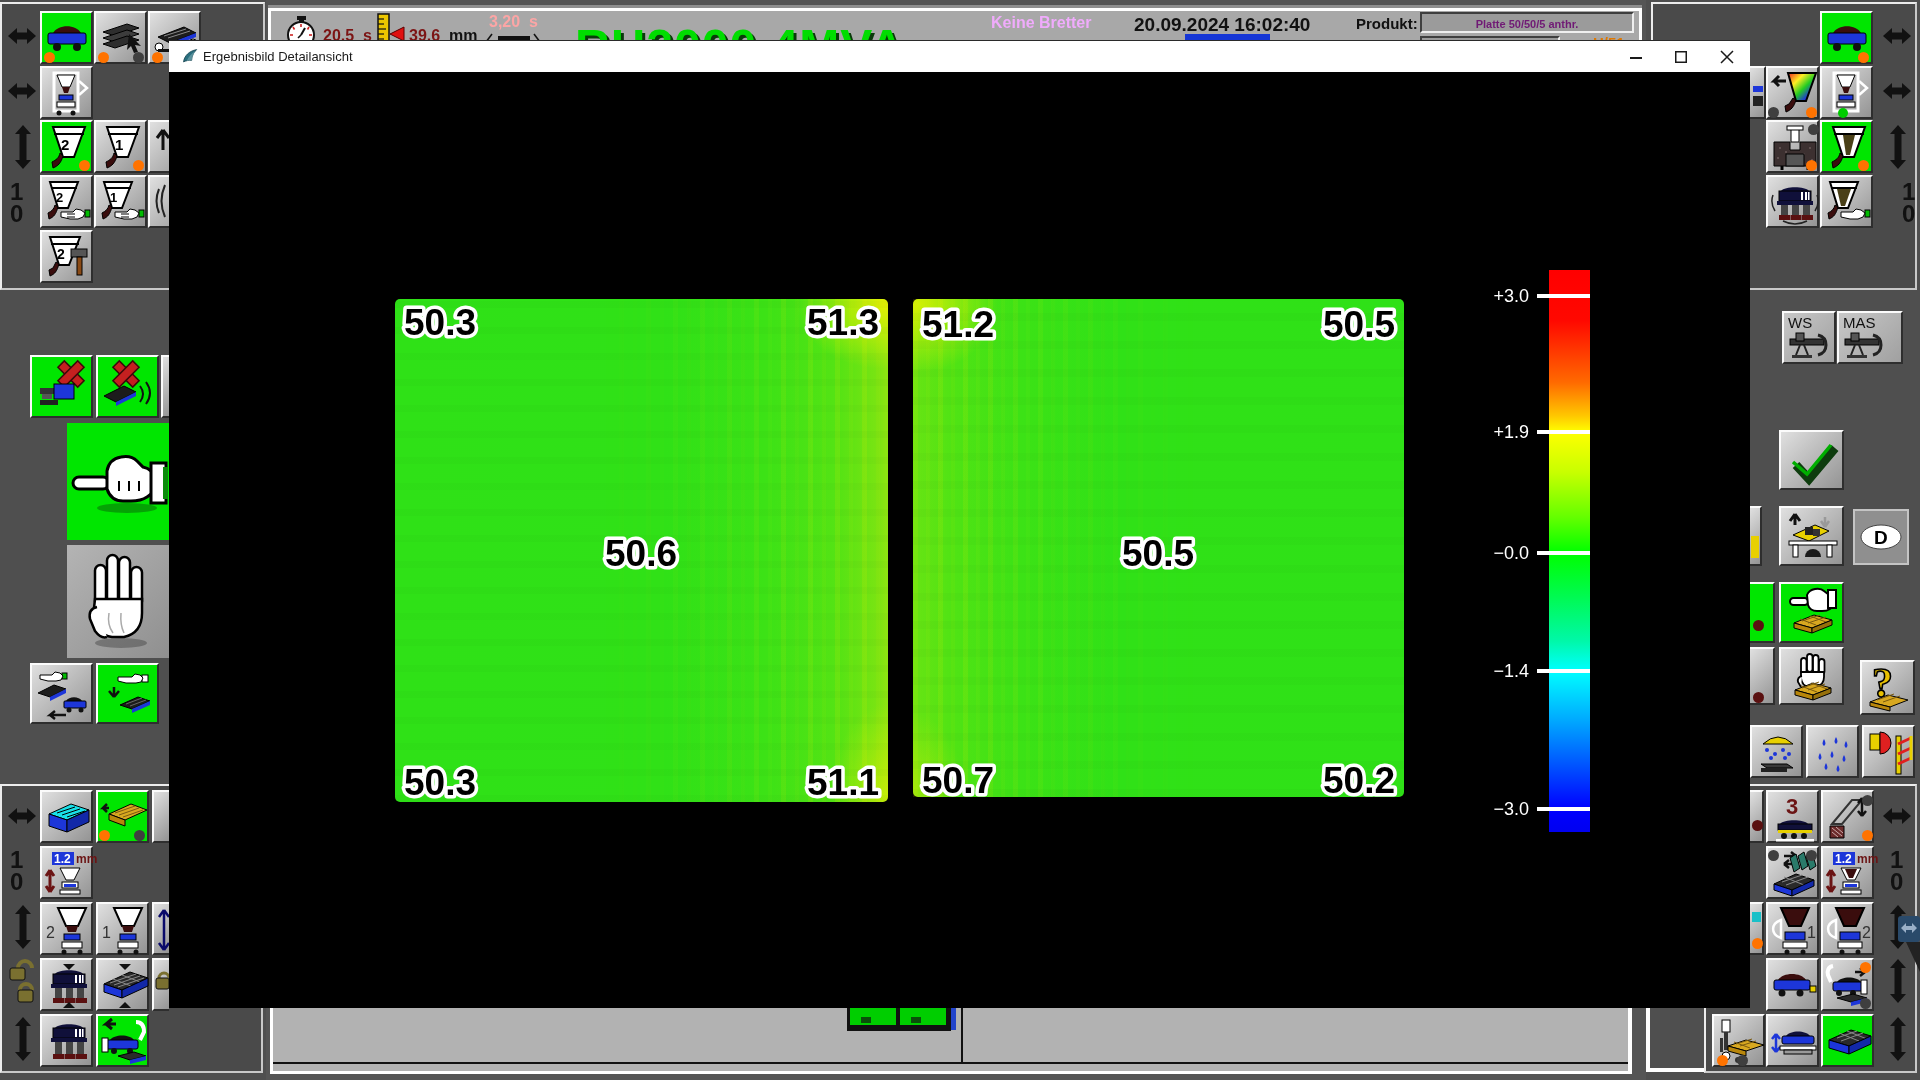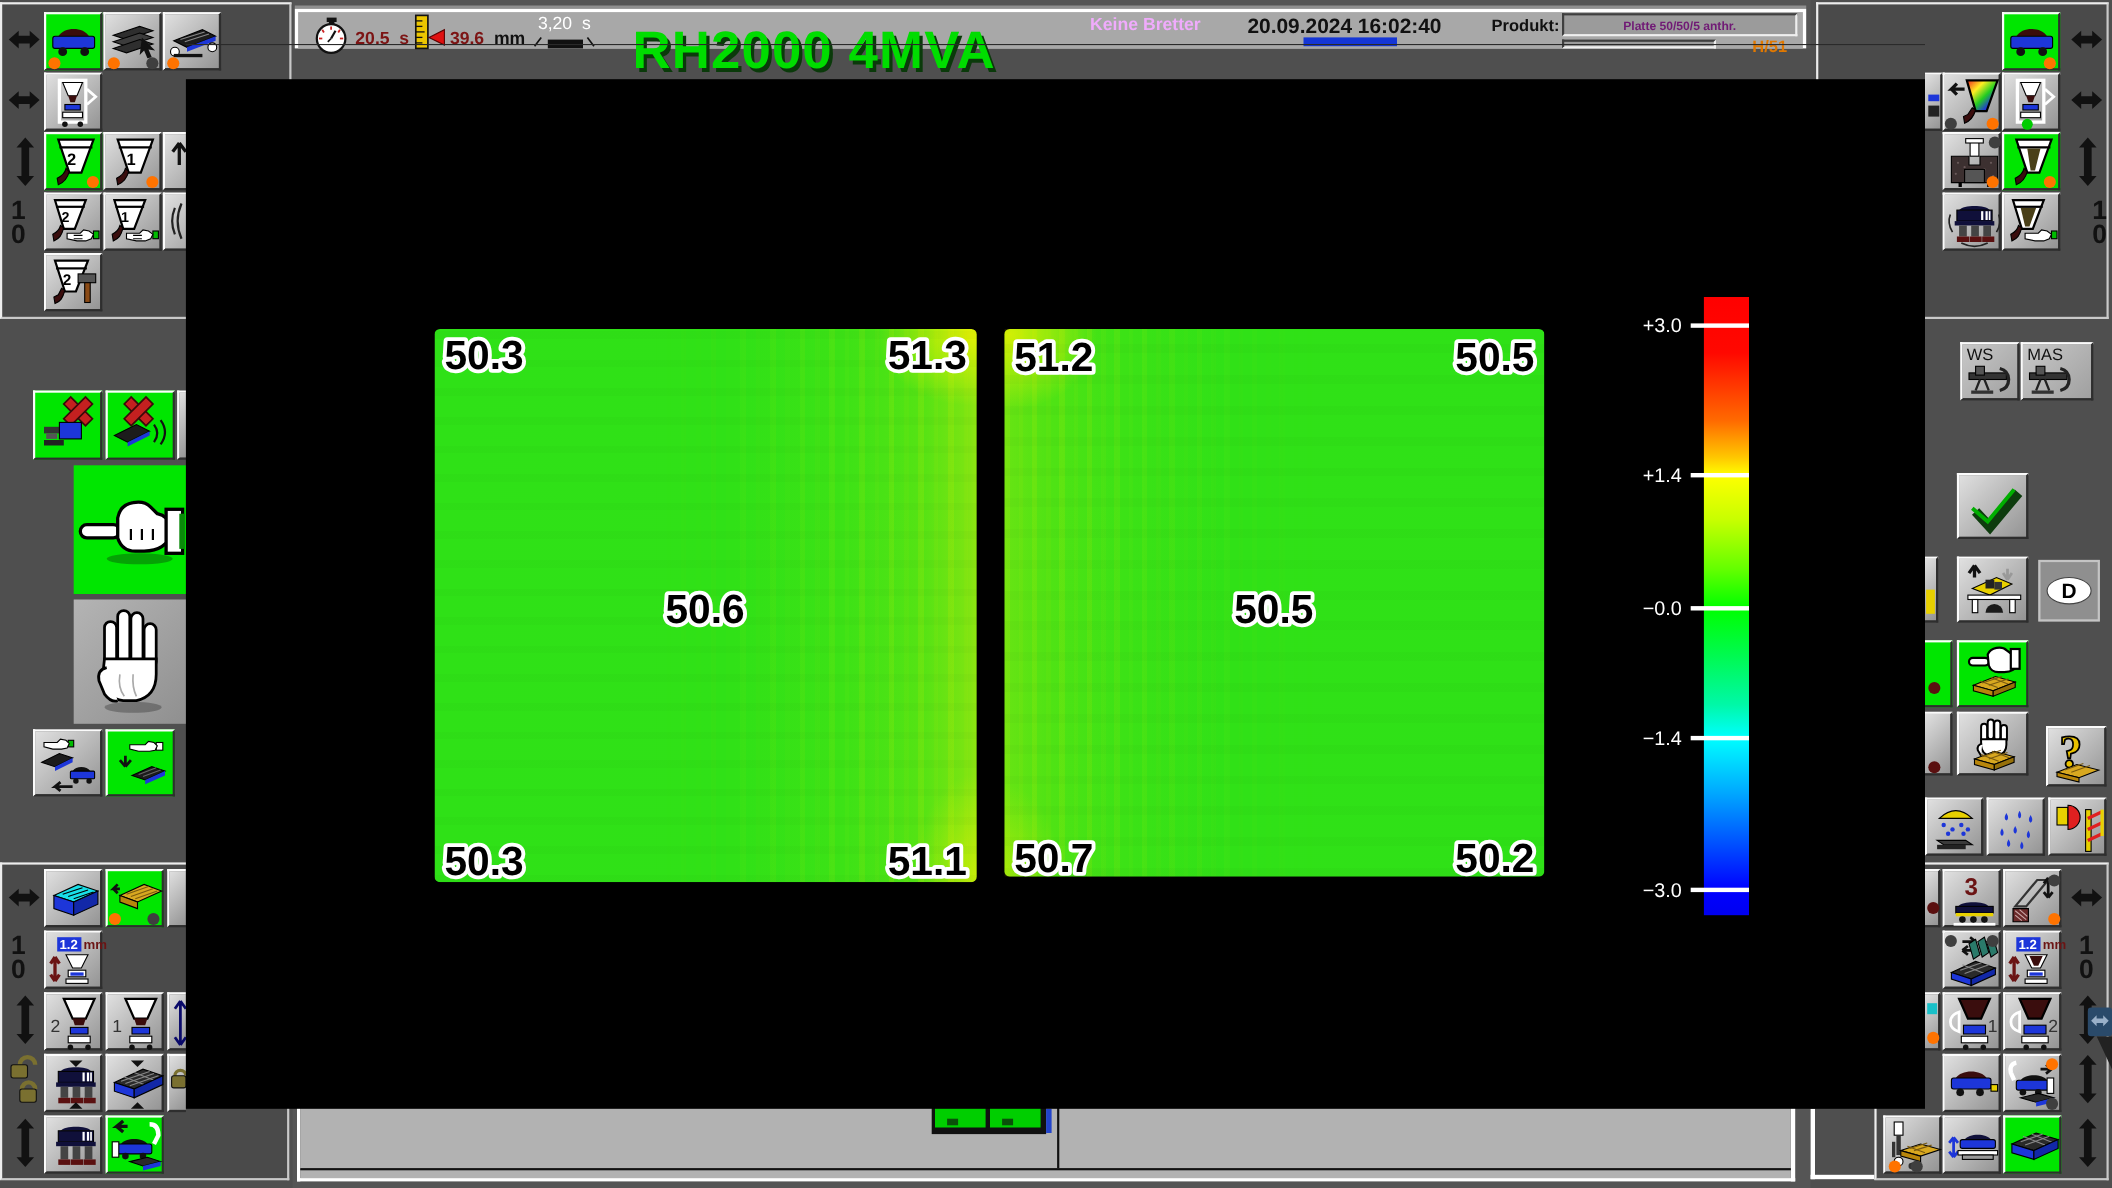--- a/index.html
+++ b/index.html
@@ -38,21 +38,21 @@
   <g stroke="#111" stroke-width="1.2">
       <line x1="0" y1="5" x2="6" y2="5"></line>
       <line x1="0" y1="10" x2="6" y2="10"></line>
       <line x1="0" y1="15" x2="8" y2="15"></line>
       <line x1="0" y1="20" x2="6" y2="20"></line>
       <line x1="0" y1="25" x2="6" y2="25"></line>
     </g>
   <polygon points="12,20 26,13 26,27" fill="#e01010" stroke="#5a0000"></polygon>
 </svg>
 <div class="t" style="left:409px;top:27px;font-size:16px;font-weight:bold;color:#7c1414">39.6&nbsp;&nbsp;<span style="color:#111">mm</span></div>
-<div class="t" style="left:489px;top:13px;font-size:16px;font-weight:normal;color:#ffffff">3,20&nbsp;&nbsp;s</div>
+<div class="t" style="left:489px;top:13px;font-size:16px;font-weight:bold;color:#fca5a5">3,20&nbsp;&nbsp;s</div>
 <svg class="a" style="left:484px;top:32px" width="58" height="12" viewBox="0 0 58 12">
   <path d="M8,2 L2,10" stroke="#111" stroke-width="1.5" fill="none"></path>
   <path d="M50,2 L56,10" stroke="#111" stroke-width="1.5" fill="none"></path>
   <rect x="14" y="4" width="32" height="8" fill="#111"></rect>
 </svg>
 
 <div class="t" style="left:575px;top:19px;font-size:48px;font-weight:bold;color:#00dd00;text-shadow:3px 3px 0 #0a3a0a;letter-spacing:1px">RH2000 4MVA</div>
 <div class="t" style="left:991px;top:14px;font-size:16px;font-weight:bold;color:#f0abfc">Keine Bretter</div>
 <div class="t" style="left:1134px;top:14px;font-size:19px;font-weight:bold;color:#111">20.09.2024 16:02:40</div>
 <div class="a" style="left:1185px;top:34px;width:85px;height:8px;background:#1536d6"></div>
@@ -899,20 +899,36 @@
 
 <div class="a" style="left:1898px;top:916px;width:22px;height:26px;background:#2a4a6a;border-radius:3px">
  <svg style="left:2px;top:6px" width="18" height="12" viewBox="0 0 18 12">
       <path d="M1,6 L6,1 V4 H12 V1 L17,6 L12,11 V8 H6 V11 Z" fill="#9ab0c8"></path>
     </svg>
 </div>
 <div class="a" style="left:1906px;top:942px;width:14px;height:30px;background:#222;clip-path:polygon(0 0,100% 0,100% 100%,60% 60%)"></div>
 
 <div class="a" style="left:169px;top:40px;width:1581px;height:968px">
   <div class="a" style="left:0;top:0;width:1581px;height:1px;background:#2a2a2a"></div>
+  <div class="a" style="left:0;top:1px;width:1581px;height:31px;background:#fff">
+    <svg class="a" style="left:13px;top:7px" width="17" height="17" viewBox="0 0 22 22">
+      <path d="M2,18 C3,10 9,4 19,2 C14,7 13,11 12.5,16 C9,15.5 5,16.5 2,18 Z" fill="#2a6e7e" stroke="#14414d" stroke-width="1"></path>
+      <path d="M6,17 C8,12 12,7 18,3.5 C14,8 13,12 12.6,15.8 C10,15.6 8,16.2 6,17 Z" fill="#6fa3ad" opacity="0.7"></path>
+    </svg>
+    <div class="t" style="left:34px;top:8px;font-size:13px;color:#1a1a1a">Ergebnisbild Detailansicht</div>
+    <svg class="a" style="left:1461px;top:16px" width="12" height="2" viewBox="0 0 12 2">
+        <rect width="12" height="2" fill="#1a1a1a"></rect>
+      </svg>
+    <svg class="a" style="left:1506px;top:10px" width="12" height="12" viewBox="0 0 12 12">
+        <rect x="0.75" y="0.75" width="10.5" height="10.5" fill="none" stroke="#1a1a1a" stroke-width="1.5"></rect>
+      </svg>
+    <svg class="a" style="left:1552px;top:10px" width="12" height="12" viewBox="0 0 12 12">
+        <path d="M0,0 L12,12 M12,0 L0,12" stroke="#1a1a1a" stroke-width="1.5"></path>
+      </svg>
+  </div>
   <div class="a" style="left:0;top:32px;width:1581px;height:936px;background:#000"></div>
 
   <div class="a" style="left:226px;top:259px;width:493px;height:503px;border-radius:5px;background:
     radial-gradient(ellipse 120px 90px at 99% 1%, rgba(255,244,0,.75), rgba(255,244,0,0) 72%),
     radial-gradient(ellipse 80px 130px at 100% 99%, rgba(255,244,0,.5), rgba(255,244,0,0) 72%),
     linear-gradient(90deg, #2fe117 0%, #30e117 55%, #3ce216 75%, #55e314 90%, #7ae412 98%, #8fe511 100%)">
     <div class="a" style="left:40%;top:0;width:60%;height:100%;background:repeating-linear-gradient(90deg, rgba(250,240,0,.12) 0 5px, rgba(250,240,0,0) 5px 14px, rgba(250,240,0,.05) 14px 18px, rgba(250,240,0,0) 18px 27px);-webkit-mask-image:linear-gradient(90deg,transparent,rgba(0,0,0,.5) 45%,#000 80%)"></div>
     <div class="a" style="left:0;top:0;width:100%;height:100%;background:repeating-linear-gradient(0deg, rgba(0,60,0,.025) 0 7px, rgba(0,0,0,0) 7px 26px)"></div>
   </div>
   <svg class="a" style="left:226px;top:259px" width="493" height="503" font-family="Liberation Sans,sans-serif" font-weight="bold" font-size="37" fill="#000" stroke="#fff" stroke-width="7" paint-order="stroke" stroke-linejoin="round">
@@ -939,17 +955,17 @@
   </svg>
 
   <div class="a" style="left:1380px;top:230px;width:41px;height:562px;background:linear-gradient(180deg,
     #ff0000 0%, #ff0800 9%, #ff6a00 20%, #ffc800 26%, #ffff00 28.8%, #c8ff00 36%, #64ff00 44%, #00ff00 50.3%, #00fa50 58%, #00f8a8 66%, #00ffff 71.3%, #00aaff 80%, #0055ff 88%, #0000ff 95.9%, #0000f0 100%)"></div>
   <div class="a" style="left:1368px;top:254px;width:53px;height:4px;background:#fff"></div>
   <div class="a" style="left:1368px;top:390px;width:53px;height:4px;background:#fff"></div>
   <div class="a" style="left:1368px;top:511px;width:53px;height:4px;background:#fff"></div>
   <div class="a" style="left:1368px;top:629px;width:53px;height:4px;background:#fff"></div>
   <div class="a" style="left:1368px;top:767px;width:53px;height:4px;background:#fff"></div>
   <div class="t" style="left:1284px;top:246px;width:76px;text-align:right;font-size:18px;color:#fff">+3.0</div>
-  <div class="t" style="left:1284px;top:382px;width:76px;text-align:right;font-size:18px;color:#fff">+1.4</div>
+  <div class="t" style="left:1284px;top:382px;width:76px;text-align:right;font-size:18px;color:#fff">+1.9</div>
   <div class="t" style="left:1284px;top:503px;width:76px;text-align:right;font-size:18px;color:#fff">−0.0</div>
   <div class="t" style="left:1284px;top:621px;width:76px;text-align:right;font-size:18px;color:#fff">−1.4</div>
   <div class="t" style="left:1284px;top:759px;width:76px;text-align:right;font-size:18px;color:#ffffff">−3.0</div>
 </div>
 
 </body></html>

